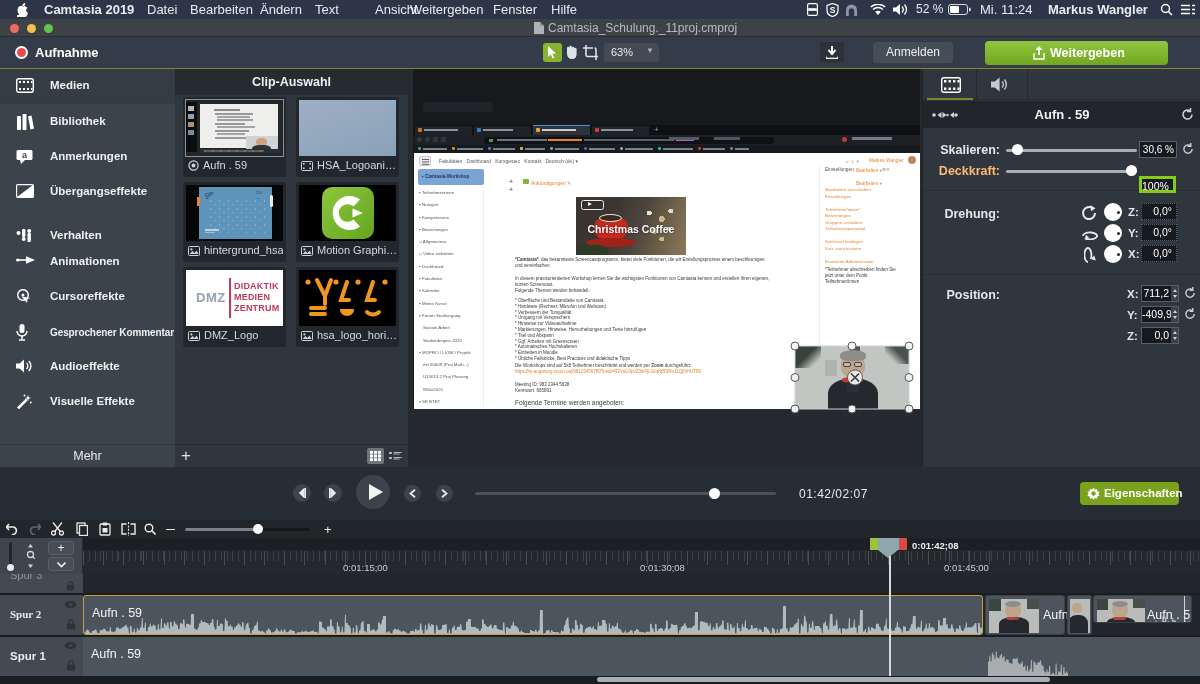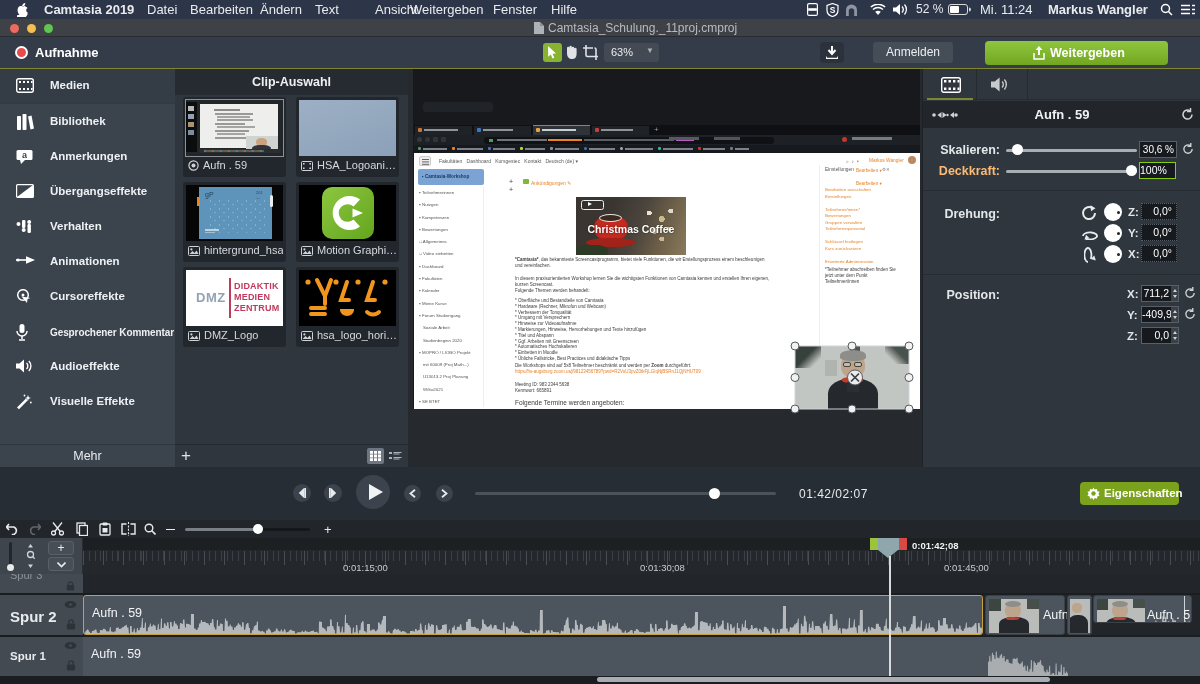--- a/index.html
+++ b/index.html
@@ -147,21 +147,21 @@
         </svg>
   <span class="lbl">Anmerkungen</span>
       </div>
 <div class="sbitem" style="top:106px;">
   <svg width="18" height="14" viewBox="0 0 18 14">
           <rect x="0.6" y="0.6" width="16.8" height="12.8" rx="1" fill="none" stroke="#fff" stroke-width="1.2"></rect>
           <path d="M1 13 L17 1 V13 Z" fill="#fff"></path>
         </svg>
   <span class="lbl">Übergangseffekte</span>
       </div>
-<div class="sbitem" style="top:141px;padding-left:43px;">
+<div class="sbitem" style="top:150px;padding-left:43px;">
   <svg width="16" height="16" viewBox="0 0 16 16">
           <circle cx="2.5" cy="5" r="2" fill="#fff"></circle>
           <rect x="6" y="1" width="3.4" height="8" rx="1.2" fill="#fff"></rect>
           <circle cx="7.7" cy="11" r="2" fill="#fff"></circle>
           <rect x="11.5" y="5" width="3.4" height="9" rx="1.2" fill="#fff"></rect>
           <circle cx="13.2" cy="3" r="2" fill="#fff"></circle>
         </svg>
   <span class="lbl">Verhalten</span>
       </div>
 <div class="sbitem" style="top:176px;">
@@ -541,21 +541,21 @@
    <div class="ab" style="left:83px;top:20.5px;width:131px;height:3px;background:#a9aeb3;border-radius:2px;"></div>
    <div class="ab" style="left:89px;top:16px;width:11px;height:11px;border-radius:50%;background:#fff;"></div>
    <div class="ab" style="left:216px;top:13px;width:38px;height:17px;background:#16191d;border:1px solid #595f66;color:#fff;font-size:10px;text-align:right;line-height:15px;padding-right:2px;white-space:nowrap;">30,6 %</div>
    <svg class="ab" style="left:259px;top:15px" width="12" height="12" viewBox="0 0 13 13">
           <path d="M11 6.5 a4.5 4.5 0 1 1 -2-3.7" fill="none" stroke="#cfd3d6" stroke-width="1.5"></path>
           <path d="M9.5 0 v3.5 H6" fill="none" stroke="#cfd3d6" stroke-width="1.5"></path>
         </svg>
    <div class="ab" style="left:0px;top:36px;width:77px;text-align:right;color:#fdba74;font-size:12.5px;font-weight:600;">Deckkraft:</div>
    <div class="ab" style="left:83px;top:41.5px;width:131px;height:3px;background:#a9aeb3;border-radius:2px;"></div>
    <div class="ab" style="left:203px;top:37px;width:11px;height:11px;border-radius:50%;background:#fff;"></div>
-   <div class="ab" style="left:216px;top:34px;width:37px;height:17px;background:#16191d;border:1px solid #84cc16;color:#fff;font-size:10.5px;text-align:right;line-height:15px;padding-right:9px;">100%</div>
+   <div class="ab" style="left:216px;top:48px;width:37px;height:17px;background:#16191d;border:3px solid #84cc16;color:#fff;font-size:10.5px;text-align:right;line-height:15px;padding-right:9px;">100%</div>
  </div>
 
  <div class="ab" style="left:0;top:125px;width:278px;height:81px;border-bottom:1px solid #272c31;">
    <div class="ab" style="left:0px;top:13px;width:77px;text-align:right;color:#e4e7ea;font-size:12.5px;font-weight:600;">Drehung:</div>
    <svg class="ab" style="left:158px;top:11px" width="17" height="16" viewBox="0 0 17 16">
           <path d="M14 8 a6 6 0 1 1 -2.5-4.8" fill="none" stroke="#e8eaec" stroke-width="2"></path>
           <path d="M9.5 0.2 l5 3 -4.5 3z" fill="#e8eaec"></path>
         </svg>
    <div class="ab" style="left:181px;top:9px;width:18px;height:18px;border-radius:50%;background:#fff;"></div>
         <div class="ab" style="left:194px;top:16.5px;width:3px;height:3px;border-radius:50%;background:#222;"></div>
@@ -724,21 +724,21 @@
  <div class="ab" style="left:0;top:36px;width:83px;height:19px;background:#434a52;color:#8e939a;font-size:11px;overflow:hidden;">
    <div class="ab" style="left:10px;top:-5px;">Spur 3</div>
    <svg class="ab" style="left:66px;top:7px" width="9" height="10" viewBox="0 0 9 10">
           <rect x="0.8" y="4" width="7.4" height="5.5" rx="1" fill="#2e3338"></rect>
           <path d="M2.5 4 V2.8 a2 2 0 0 1 4 0 V4" fill="none" stroke="#2e3338" stroke-width="1.3"></path>
         </svg>
  </div>
  <div class="ab" style="left:83px;top:36px;width:1117px;height:19px;background:#22262b;"></div>
 
  <div class="ab" style="left:0;top:57px;width:83px;height:40px;background:#434a52;">
-   <div class="ab" style="left:10px;top:13px;color:#e8ebee;font-size:15px;font-weight:600;">Spur 2</div>
+   <div class="ab" style="left:10px;top:13px;color:#e8ebee;font-size:11px;font-weight:600;font-family:Liberation Serif, serif;">Spur 2</div>
    <svg class="ab" style="left:64px;top:5px" width="13" height="9" viewBox="0 0 13 9">
           <ellipse cx="6.5" cy="4.5" rx="5.8" ry="3.6" fill="#2e3338"></ellipse>
           <circle cx="6.5" cy="4.5" r="1.5" fill="#434a52"></circle>
         </svg>
    <svg class="ab" style="left:66px;top:24px" width="10" height="11" viewBox="0 0 9 10">
           <rect x="0.8" y="4" width="7.4" height="5.5" rx="1" fill="#2e3338"></rect>
           <path d="M2.5 4 V2.8 a2 2 0 0 1 4 0 V4" fill="none" stroke="#2e3338" stroke-width="1.3"></path>
         </svg>
  </div>
  <div class="ab" style="left:83px;top:57px;width:1117px;height:40px;background:#22262b;">

